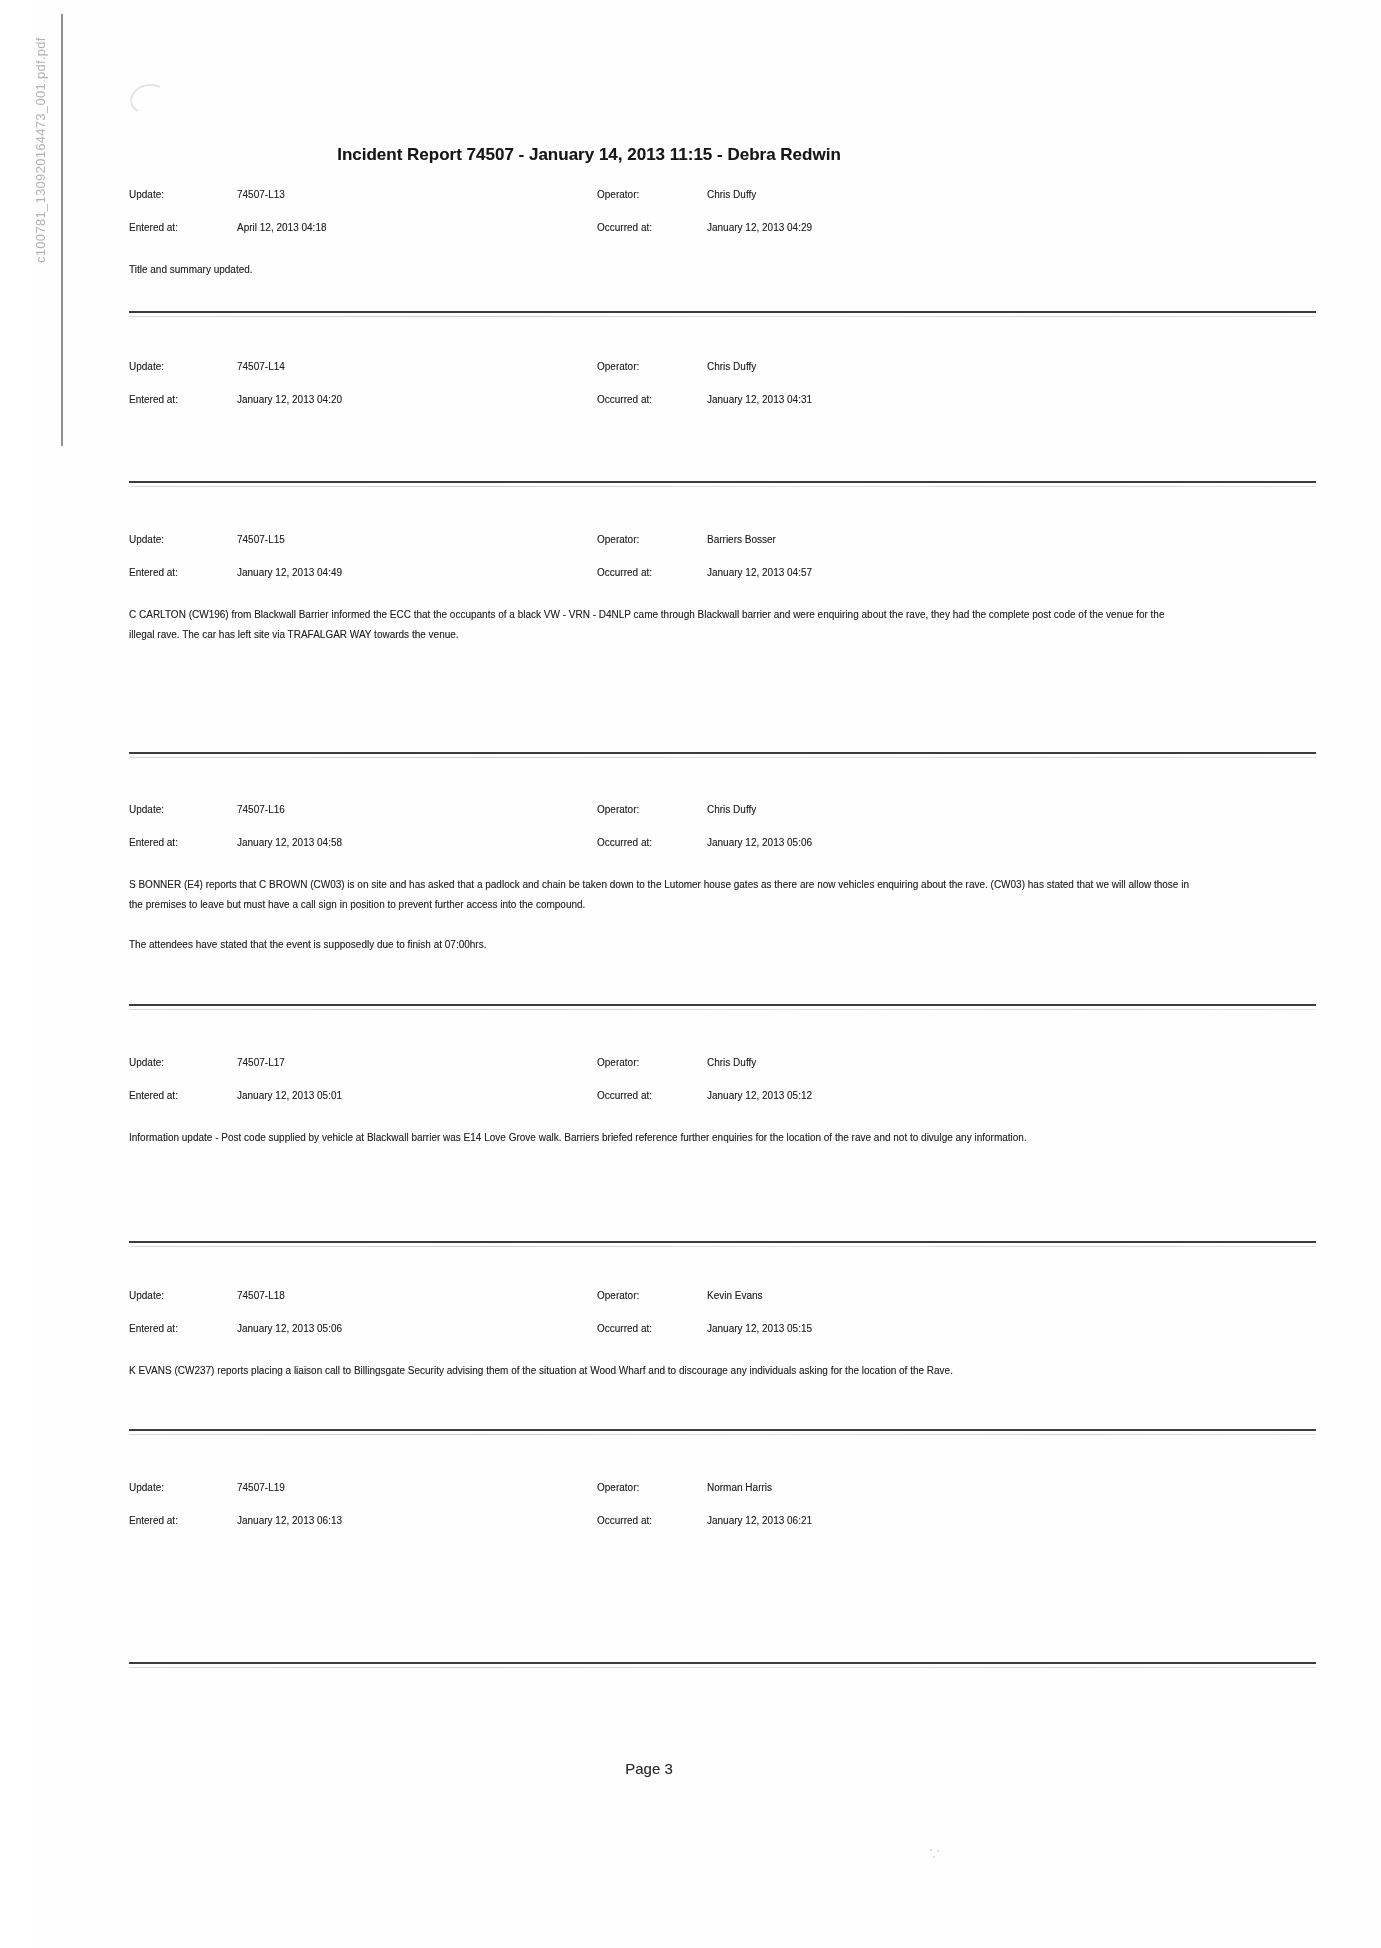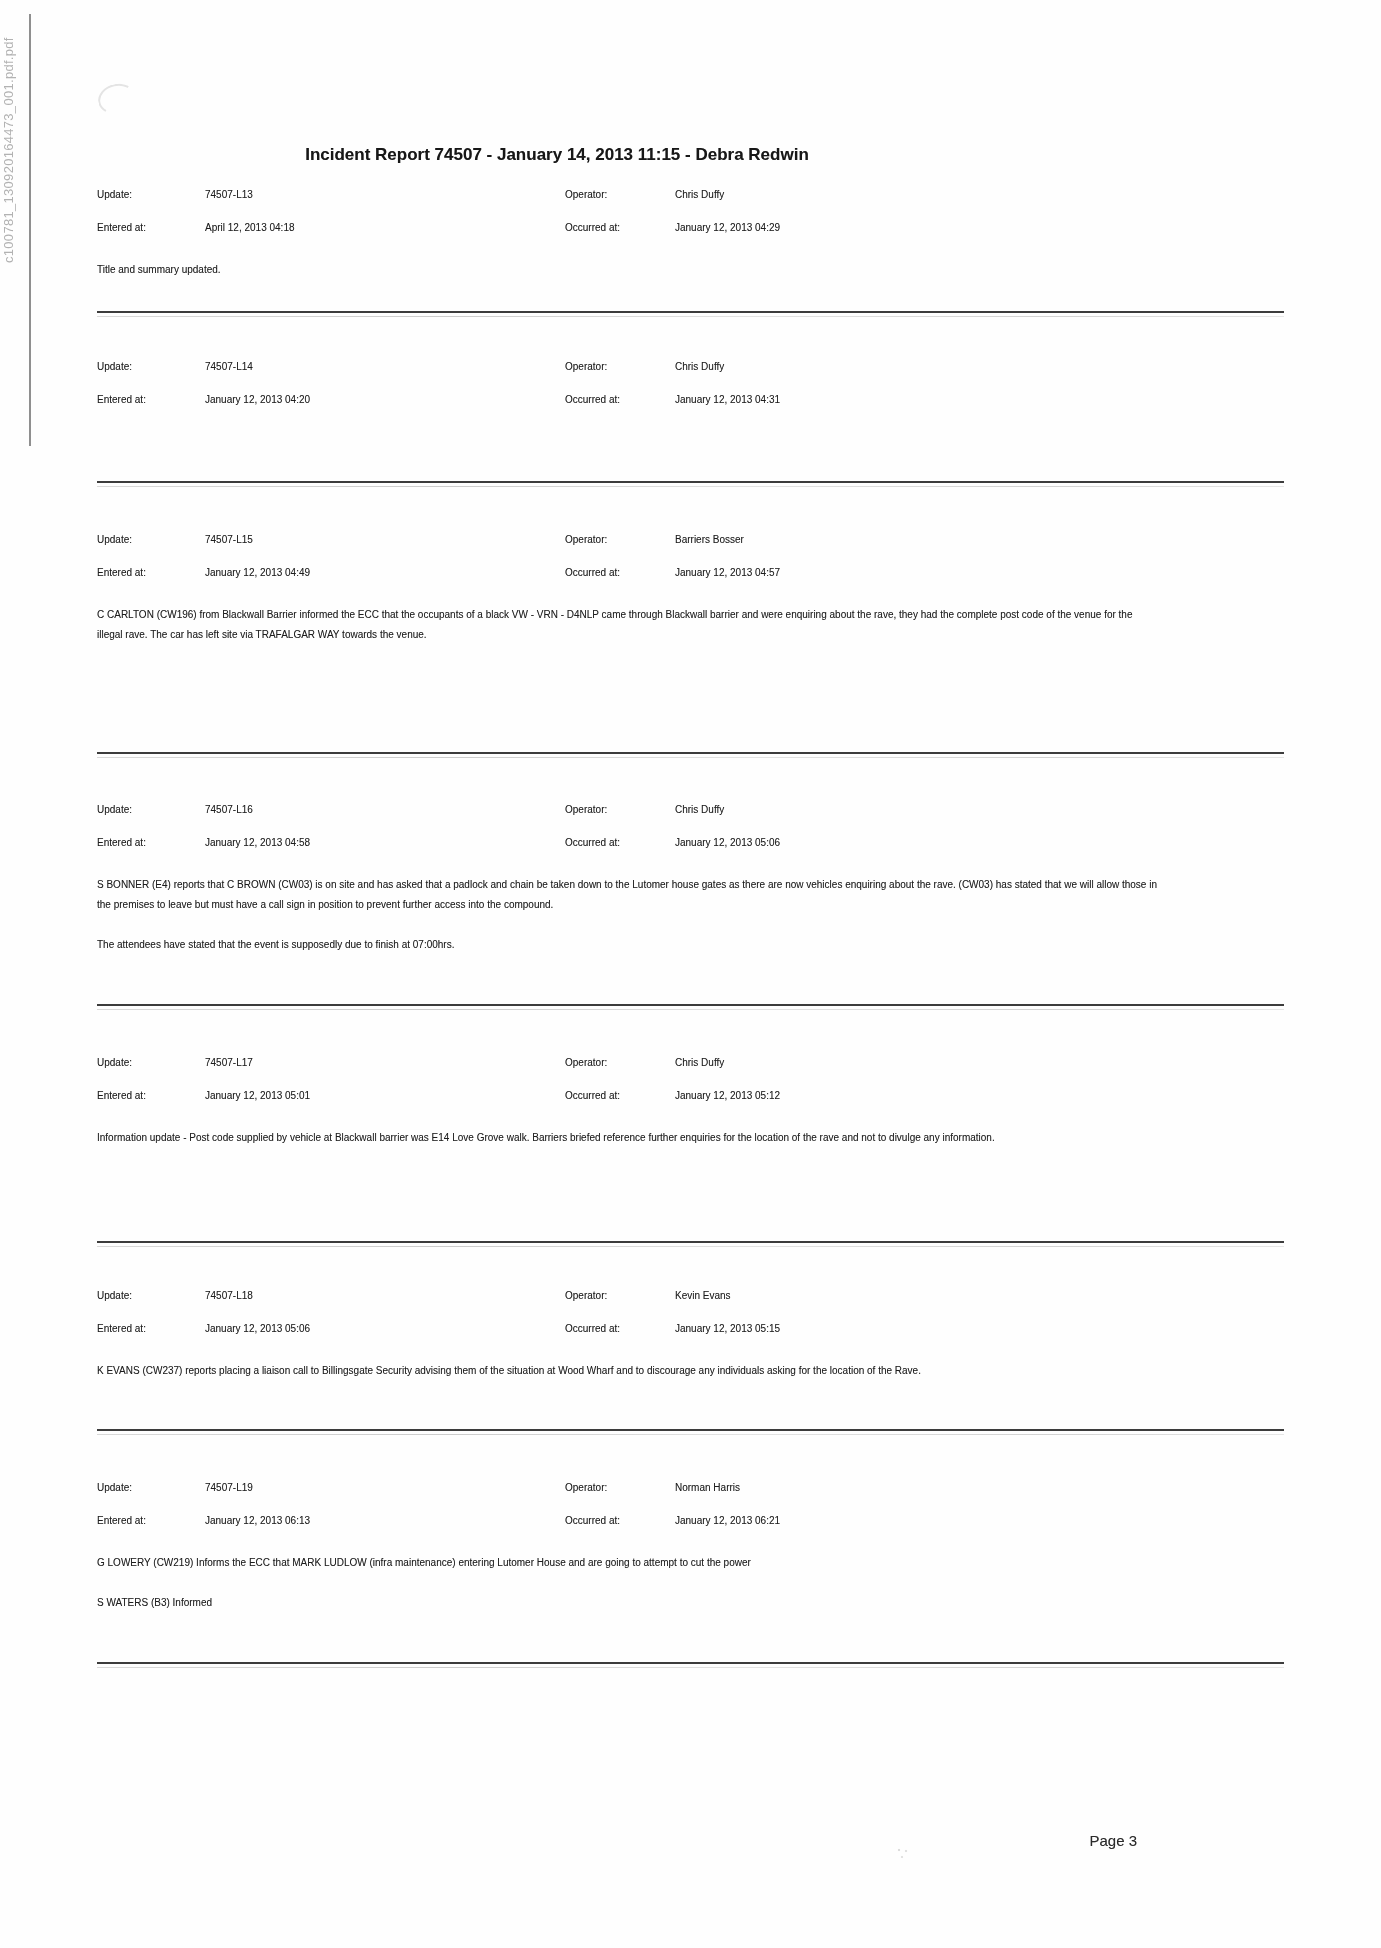--- a/index.html
+++ b/index.html
@@ -7,20 +7,21 @@
     width: 1381px; height: 1948px;
     background: #ffffff;
     font-family: "Liberation Sans", sans-serif;
     color: #1e1e1e;
     overflow: hidden;
     position: relative;
   }
   .page {
     position: absolute; inset: 0;
     background: #fefefe;
+    margin-left: 32px;
   }
   
   .edge-line {
     position: absolute; left: 29px; top: 14px;
     width: 2px; height: 432px;
     background: #8f8f8f;
   }
   .edge-filename {
     position: absolute; left: 1px; top: 263px;
     transform: rotate(-90deg);
@@ -73,22 +74,22 @@
   }
   .separator .bar {
     height: 0;
     border-top: 2.5px solid #3c3c3c;
   }
   .separator .fuzz {
     margin-top: 3px; height: 1px;
     background: linear-gradient(90deg, #d9d9d9, #cccccc 30%, #e3e3e3 55%, #d2d2d2 80%, #e6e6e6);
   }
   .footer {
-    position: absolute; left: 97px; top: 1832px; width: 1040px;
-    text-align: right;
+    position: absolute; left: 97px; top: 1760px; width: 1040px;
+    text-align: center;
     font-size: 15px; color: #2a2a2a;
     text-shadow: 0 0 0.4px rgba(0,0,0,0.3);
   }
   
   #entry-0 { top: 185px; }  #sep-0 { top: 311px; }
   #entry-1 { top: 357px; }  #sep-1 { top: 481px; }
   #entry-2 { top: 530px; }  #sep-2 { top: 752px; }
   #entry-3 { top: 800px; }  #sep-3 { top: 1004px; }
   #entry-4 { top: 1053px; } #sep-4 { top: 1241px; }
   #entry-5 { top: 1286px; } #sep-5 { top: 1429px; }
@@ -228,24 +229,20 @@
     <div class="entry-header">
       <span>Update:</span>
       <span>74507-L19</span>
       <span>Operator:</span>
       <span>Norman Harris</span>
       <span>Entered at:</span>
       <span>January 12, 2013 06:13</span>
       <span>Occurred at:</span>
       <span>January 12, 2013 06:21</span>
     </div>
-    <div class="entry-body">
-      <p>G LOWERY (CW219) Informs the ECC that MARK LUDLOW (infra maintenance) entering  Lutomer House and are going to attempt to cut the power</p>
-      <p>S WATERS (B3) Informed</p>
-    </div>
   </div>
   <div class="separator" id="sep-6">
       <div class="bar"></div>
       <div class="fuzz"></div>
     </div>
 
   <div class="footer">Page 3</div>
 
 </div>
 

